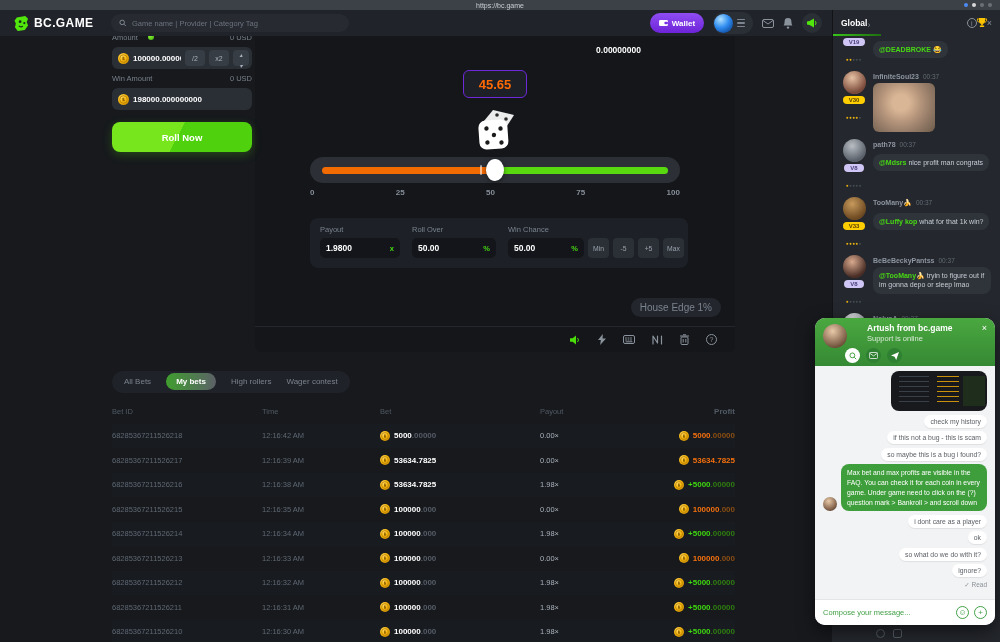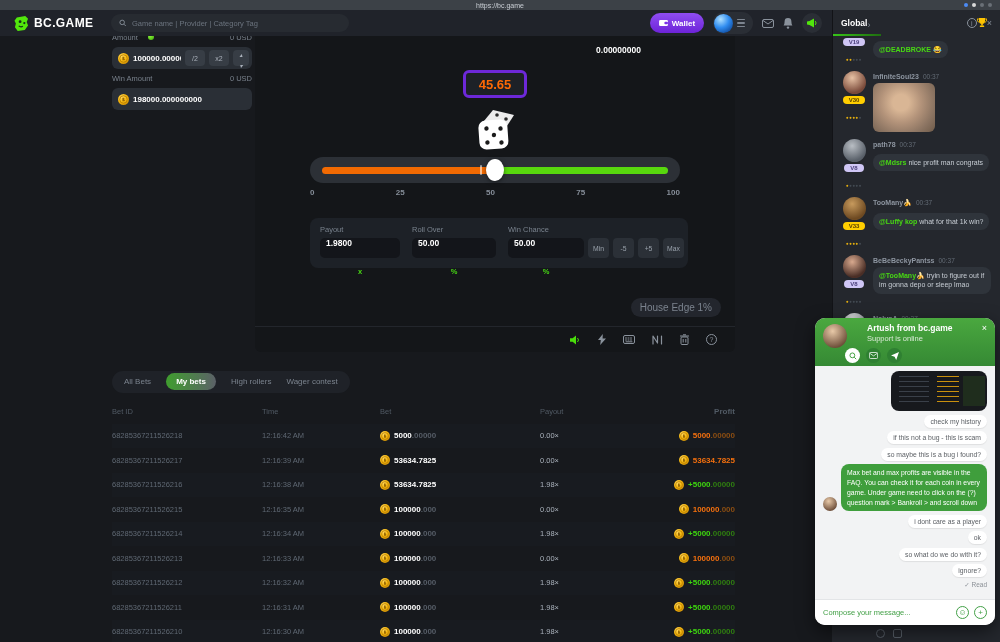--- a/index.html
+++ b/index.html
@@ -51,34 +51,34 @@
   .stepper { flex:none; width:16px; height:16px; background:#373d45; border-radius:4px; display:flex; flex-direction:column; align-items:center; justify-content:center; line-height:.6; cursor:pointer; }
   .step-up::before { content:"▴"; font-size:6px; color:#a9b0ba; }
   .step-down::before { content:"▾"; font-size:6px; color:#a9b0ba; } .gap2 { height:4px; }
   .roll-btn { margin-top:12px; width:140px; height:30px; border:none; border-radius:8px; cursor:pointer;
     background:linear-gradient(118deg,#77e61c 0%,#77e61c 47%,#4fd20d 47%); color:#fff; font-weight:800; font-size:9.5px; font-family:inherit;
     box-shadow:0 3px 10px rgba(79,210,13,.25); }
 
   
   .game-panel { position:absolute; left:255px; top:16px; width:480px; height:326px; background:#141619; border-radius:6px; z-index:5; }
   .result-box { position:absolute; left:50%; transform:translateX(-50%); top:44px; width:64px; height:28px;
-    background:#1d2127; border:3px solid #6d28d9; border-radius:6px; display:flex; align-items:center; justify-content:center;
+    background:#1d2127; border:1px solid #6d28d9; border-radius:6px; display:flex; align-items:center; justify-content:center;
     color:#fd6905; font-size:13px; font-weight:800; }
   .die { position:absolute; left:50%; transform:translateX(-50%); top:80px; }
   .slider-wrap { position:absolute; left:55px; top:131px; width:370px; height:26px; background:#2c3036; border-radius:13px; }
   .slider-track { position:absolute; left:12px; right:12px; top:9.5px; height:7px; border-radius:4px;
     background:linear-gradient(90deg,#f26a02 0 50%, #58d80e 50% 100%); }
   .slider-mark { position:absolute; top:8px; width:2px; height:10px; background:rgba(255,255,255,.55); left:calc(12px + (100% - 24px)*.4565); border-radius:1px; }
   .slider-knob { position:absolute; top:2px; left:calc(12px + (100% - 24px)*.5 - 9px); width:18px; height:22px; background:#fff; border-radius:50%;
     box-shadow:0 1px 4px rgba(0,0,0,.5); cursor:grab; }
   .scale { position:absolute; left:55px; top:162px; width:370px; display:flex; justify-content:space-between; color:#868e99; font-size:8px; font-weight:700; }
   .stats { position:absolute; left:55px; top:192px; width:378px; height:50px; background:#1d2127; border-radius:8px; padding:7px 10px; display:flex; gap:12px; }
   .stat { display:flex; flex-direction:column; }
   .stat-lbl { font-size:7.5px; color:#79828d; margin-bottom:4px; }
-  .stat-input { height:20px; background:#13151a; border-radius:5px; display:flex; align-items:center; padding:0 6px; gap:19px;flex-direction:column; }
+  .stat-input { height:20px; background:#13151a; border-radius:5px; display:flex; align-items:center; padding:0 6px; gap:19px; }
   .stat-input input { background:transparent; border:none; outline:none; color:#fff; font-weight:800; font-size:8.5px; font-family:inherit; width:100%; min-width:0; }
   .unit { color:#47d813; font-size:7.5px; font-weight:700; flex:none; }
   .w-payout .stat-input { width:80px; } .w-roll .stat-input { width:84px; }
   .chance-row { display:flex; gap:4px; }
   .chance-row .stat-input { width:76px; }
   .pill-btn { width:21px; height:20px; border:none; border-radius:4px; background:#2b3037; color:#99a1ab; font-size:6.8px; cursor:pointer; font-family:inherit; }
   .house-edge { position:absolute; right:14px; top:272px; padding:4px 9px; background:#23262d; border-radius:10px; color:#7b838e; font-size:10px; }
   .game-toolbar { position:absolute; left:0; right:0; bottom:0; height:26px; border-top:1px solid #23262c;
     display:flex; align-items:center; justify-content:flex-end; gap:17px; padding-right:18px; }
   .tb-ic { color:#8a929c; display:flex; cursor:pointer; }
@@ -355,20 +355,21 @@
       <div class="lbl-row">
         <span>Win Amount</span>
         <span>0 USD</span>
       </div>
       <div class="field">
         <svg width="11" height="11" style="flex:none">
             <use href="#coin"></use>
           </svg>
         <input value="198000.000000000" style="">
       </div>
+      <button class="roll-btn">Roll Now</button>
     </section>
 
     <section class="game-panel">
       <div class="result-box">45.65</div>
       <svg class="die" width="46" height="48">
           <use href="#die"></use>
         </svg>
 
       <div class="slider-wrap">
         <div class="slider-track"></div>

